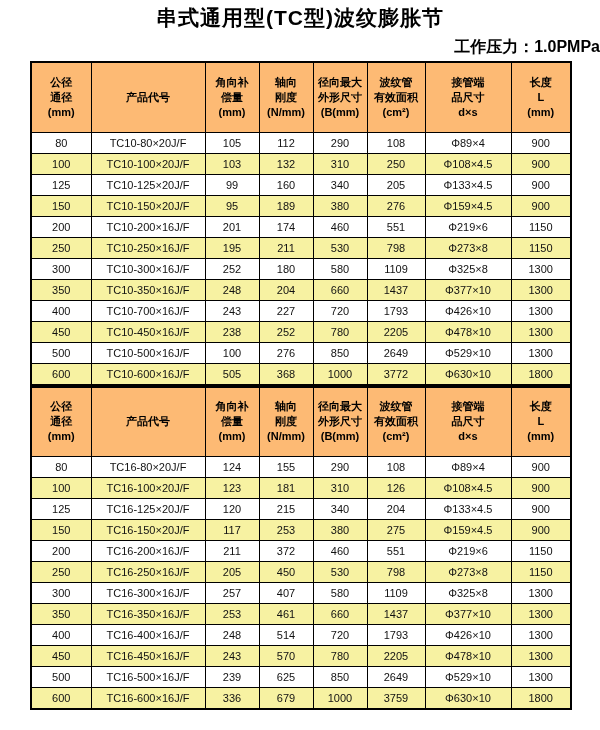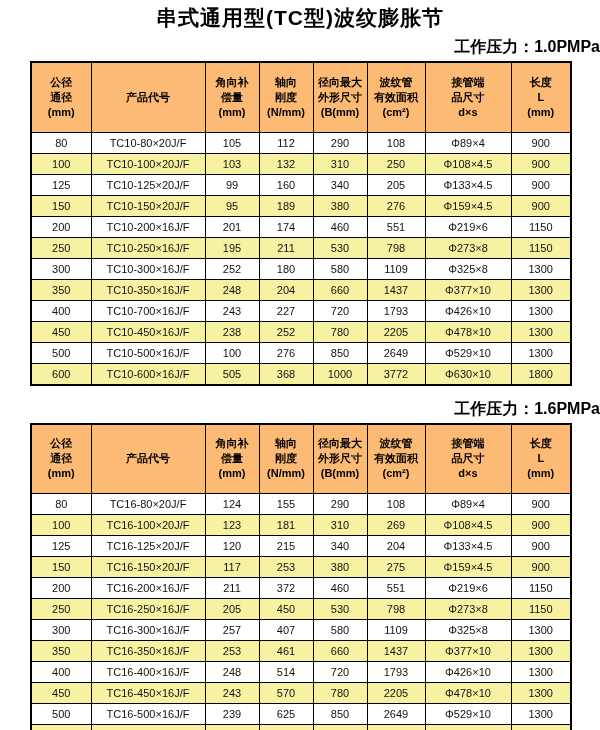--- a/index.html
+++ b/index.html
@@ -234,21 +234,20 @@
             <td>1000</td>
             <td>3772</td>
             <td>Φ630×10</td>
             <td>1800</td>
           </tr>
         </tbody>
       </table>
   </section>
 
   <section class="section-2">
-    <div class="pressure-label">工作压力：1.6PMPa</div>
     <table class="spec">
         <colgroup>
           <col style="width: 60px;">
           <col style="width: 114px;">
           <col style="width: 54px;">
           <col style="width: 54px;">
           <col style="width: 54px;">
           <col style="width: 58px;">
           <col style="width: 86px;">
           <col style="width: 60px;">
@@ -289,21 +288,21 @@
             <td>108</td>
             <td>Φ89×4</td>
             <td>900</td>
           </tr>
           <tr>
             <td>100</td>
             <td>TC16-100×20J/F</td>
             <td>123</td>
             <td>181</td>
             <td>310</td>
-            <td>269</td>
+            <td>126</td>
             <td>Φ108×4.5</td>
             <td>900</td>
           </tr>
           <tr>
             <td>125</td>
             <td>TC16-125×20J/F</td>
             <td>120</td>
             <td>215</td>
             <td>340</td>
             <td>204</td>

